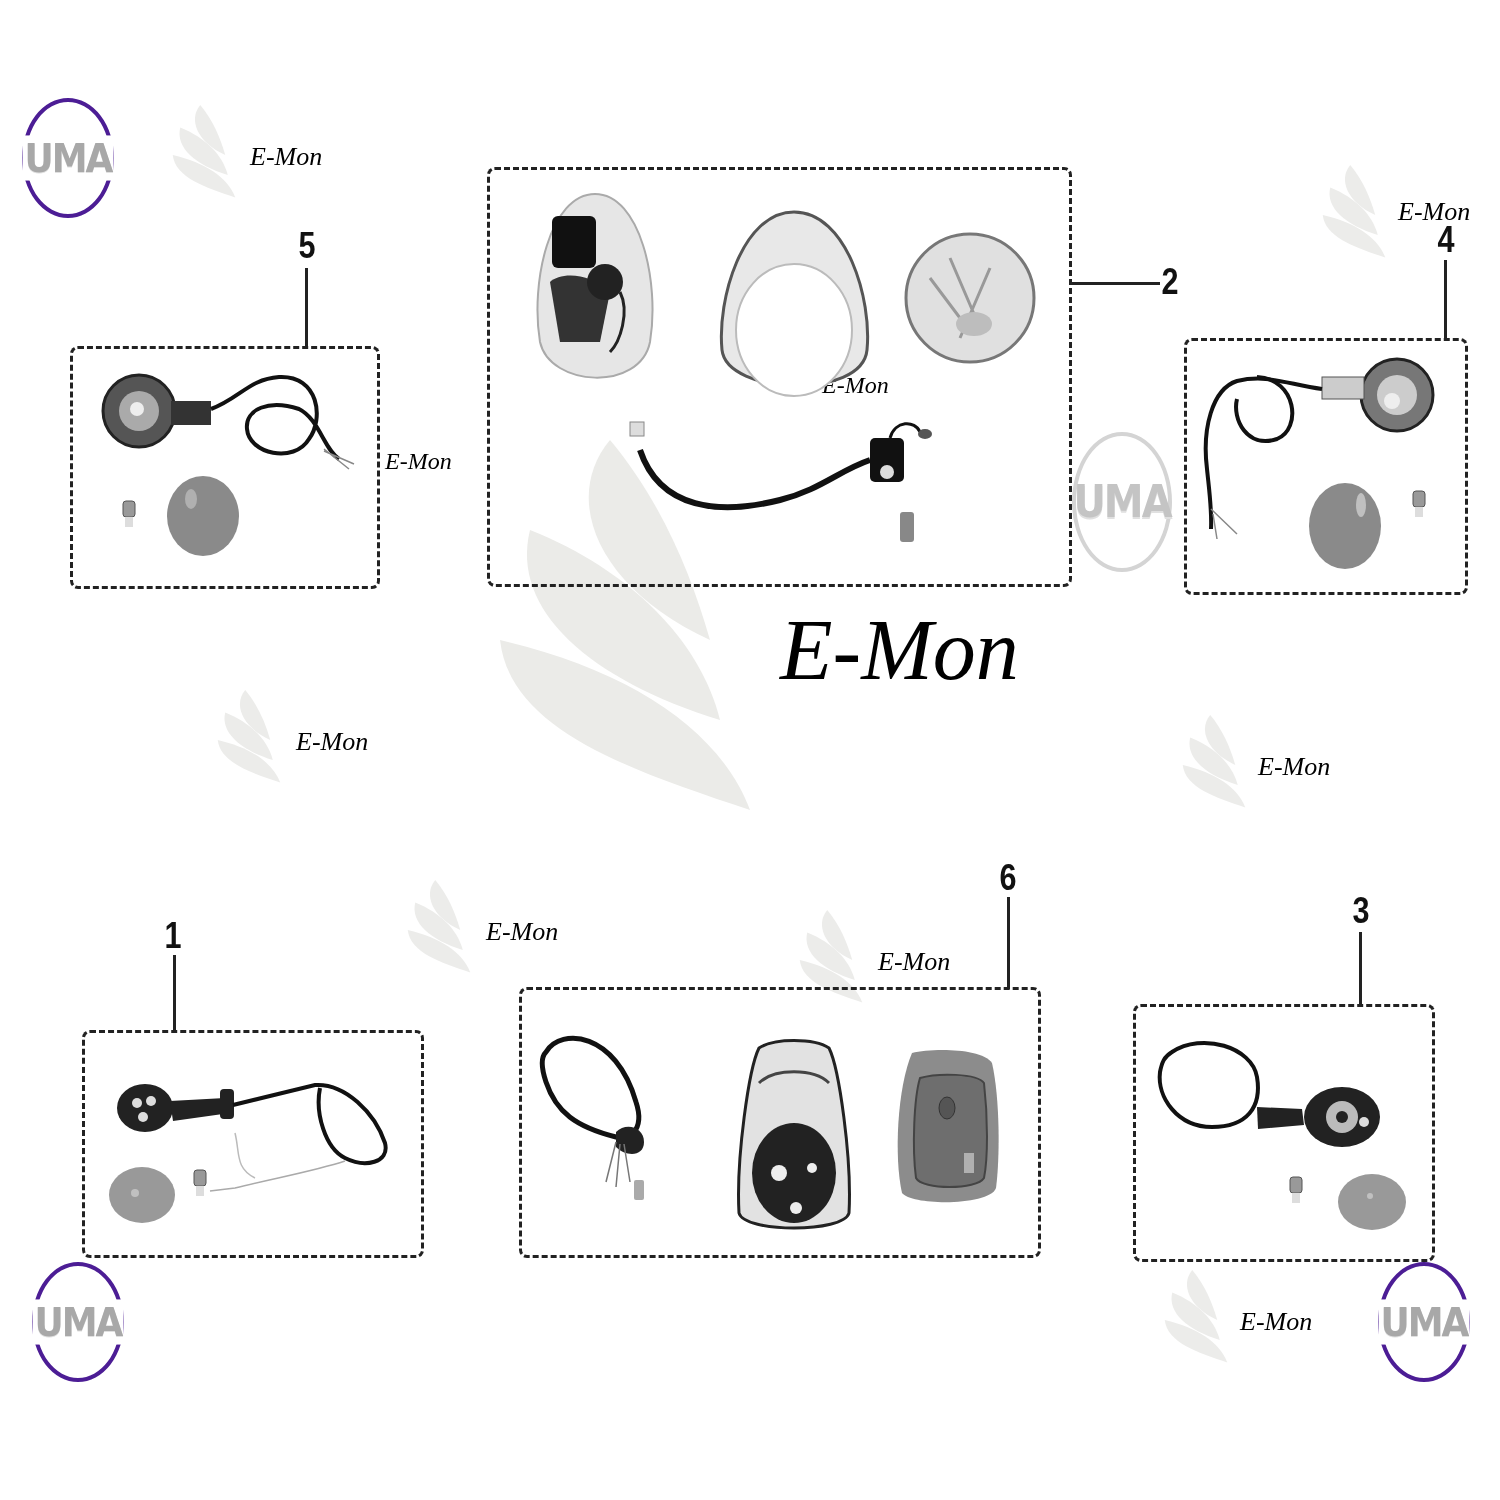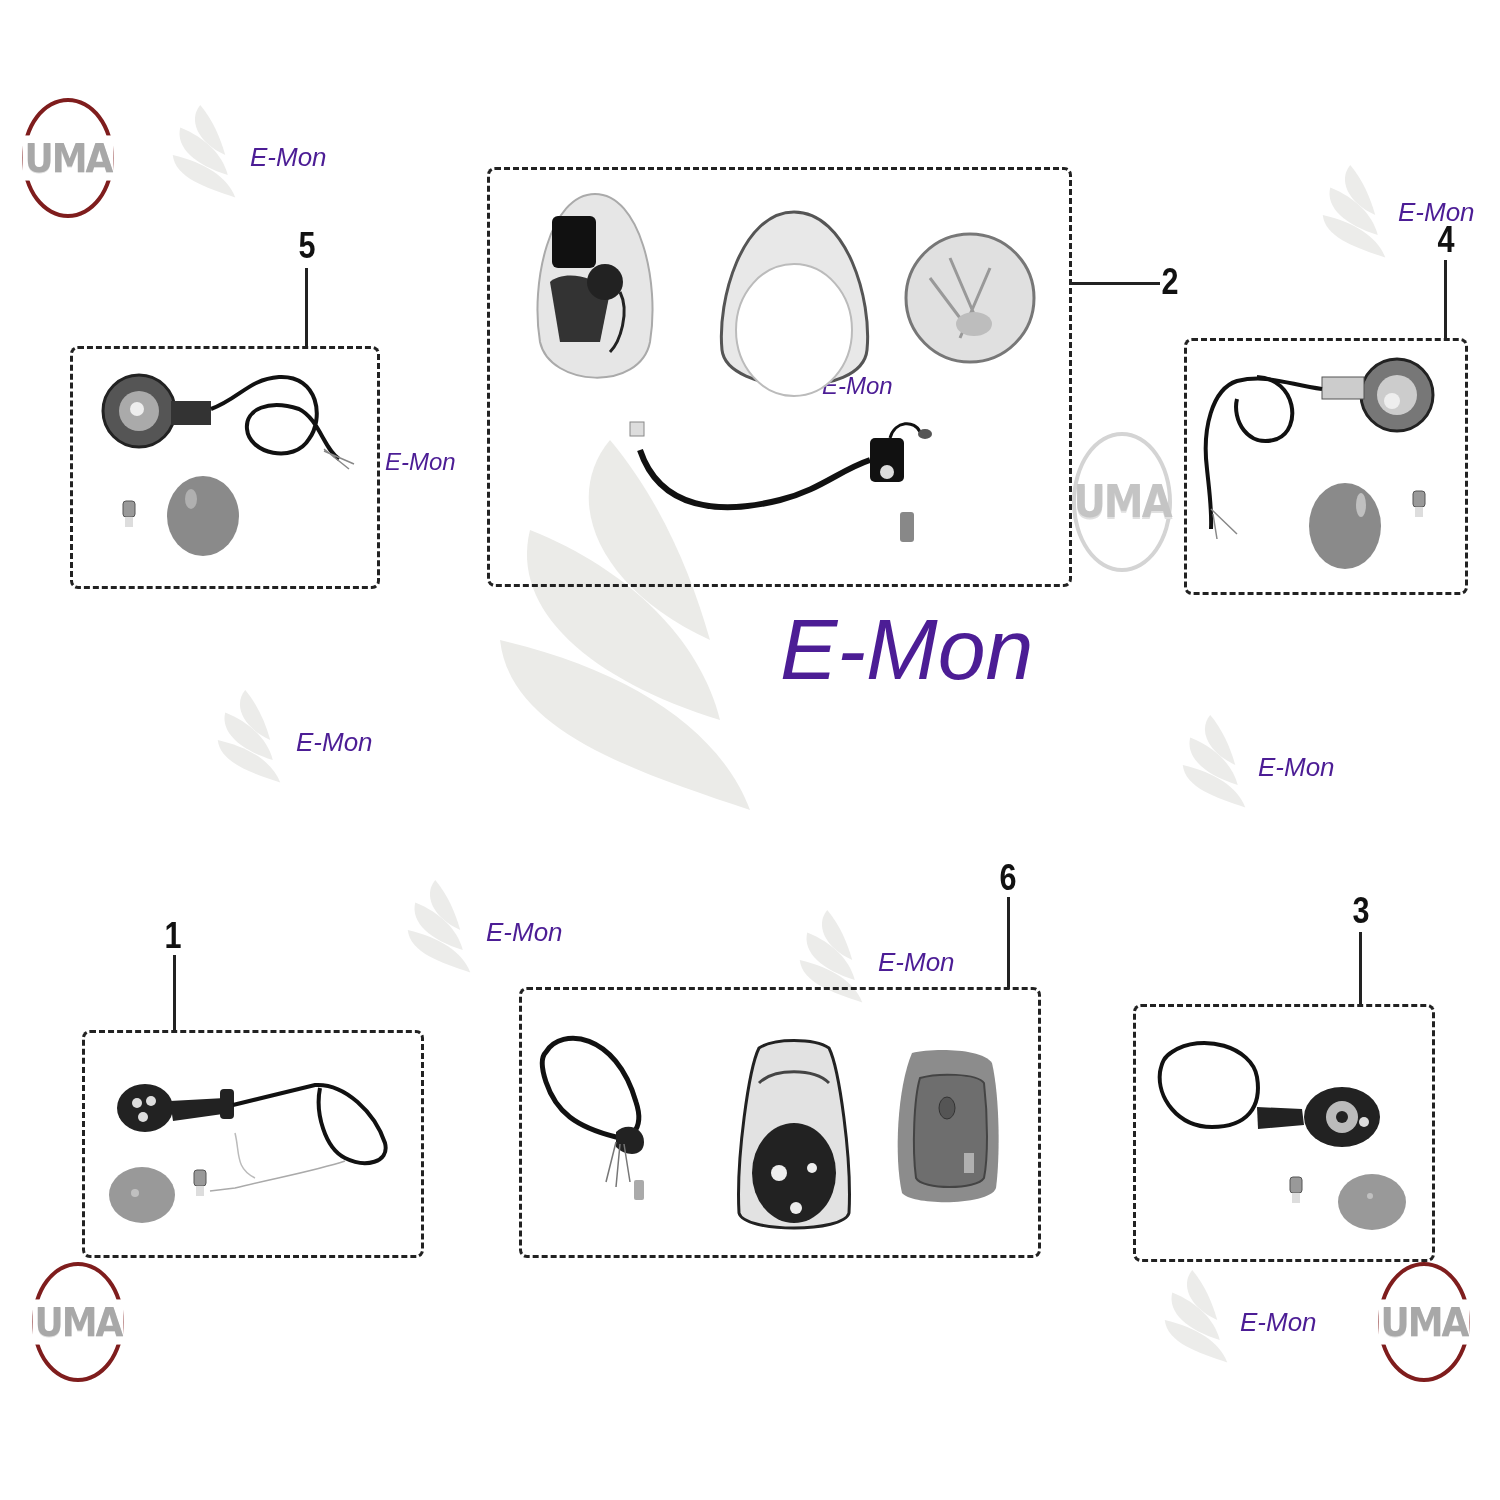--- a/index.html
+++ b/index.html
@@ -1,21 +1,21 @@
 <!DOCTYPE html>
 <html><head>
 <meta charset="utf-8">
 <style>
   html,body{margin:0;padding:0;background:#ffffff;}
   #canvas{position:relative;width:1500px;height:1500px;overflow:hidden;background:#fff;font-family:"Liberation Sans",sans-serif;}
   .group-box{position:absolute;border:3px dashed #222;border-radius:8px;box-sizing:border-box;}
   .callout-num{position:absolute;font-family:"Liberation Sans",sans-serif;font-weight:bold;font-size:36px;color:#111;line-height:1;transform:scaleX(0.85);}
   .leader{position:absolute;background:#222;}
-  .wm-text{position:absolute;font-family:Liberation Sans, sans-serif;font-style:italic;color:#4c1d95;white-space:nowrap;}
-  .uma-logo{position:absolute;border-radius:50%;border:4px solid #7f1d1d;box-sizing:border-box;}
+  .wm-text{position:absolute;font-family:Liberation Serif, serif;font-style:italic;color:#000000;white-space:nowrap;}
+  .uma-logo{position:absolute;border-radius:50%;border:4px solid #4c1d95;box-sizing:border-box;}
   .uma-logo span{position:absolute;left:50%;top:50%;transform:translate(-50%,-50%) scaleY(1.1);font-family:"DejaVu Sans",sans-serif;font-weight:bold;color:#a8a8a8;letter-spacing:-2px;background:#fff;padding:0 2px;text-shadow:0 1px 0 #e0e0e0;}
   svg{position:absolute;overflow:visible;}
 </style>
 </head>
 <body>
 
 <div id="canvas">
 
   <svg style="left:490px;top:440px;" width="270" height="380" viewBox="0 0 270 380">
     <path d="M120 0 C70 60 110 150 220 200 C200 130 170 60 120 0Z" fill="#ebebe8"></path>

